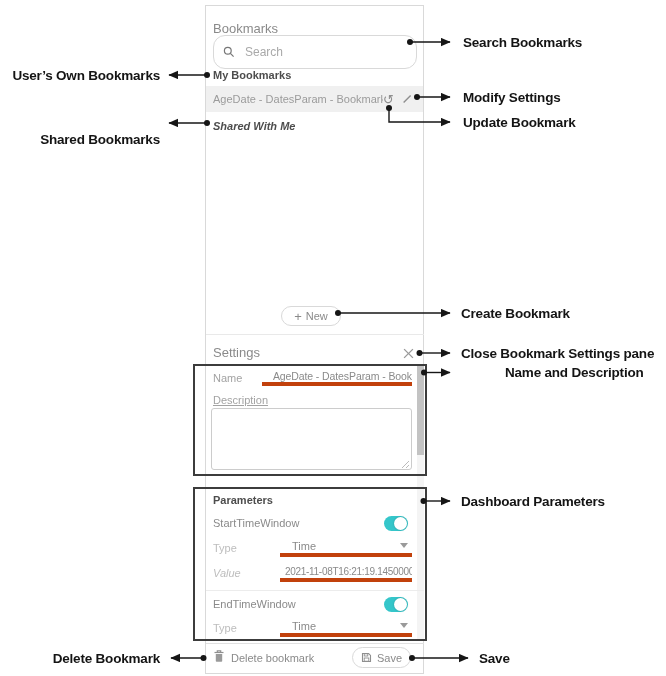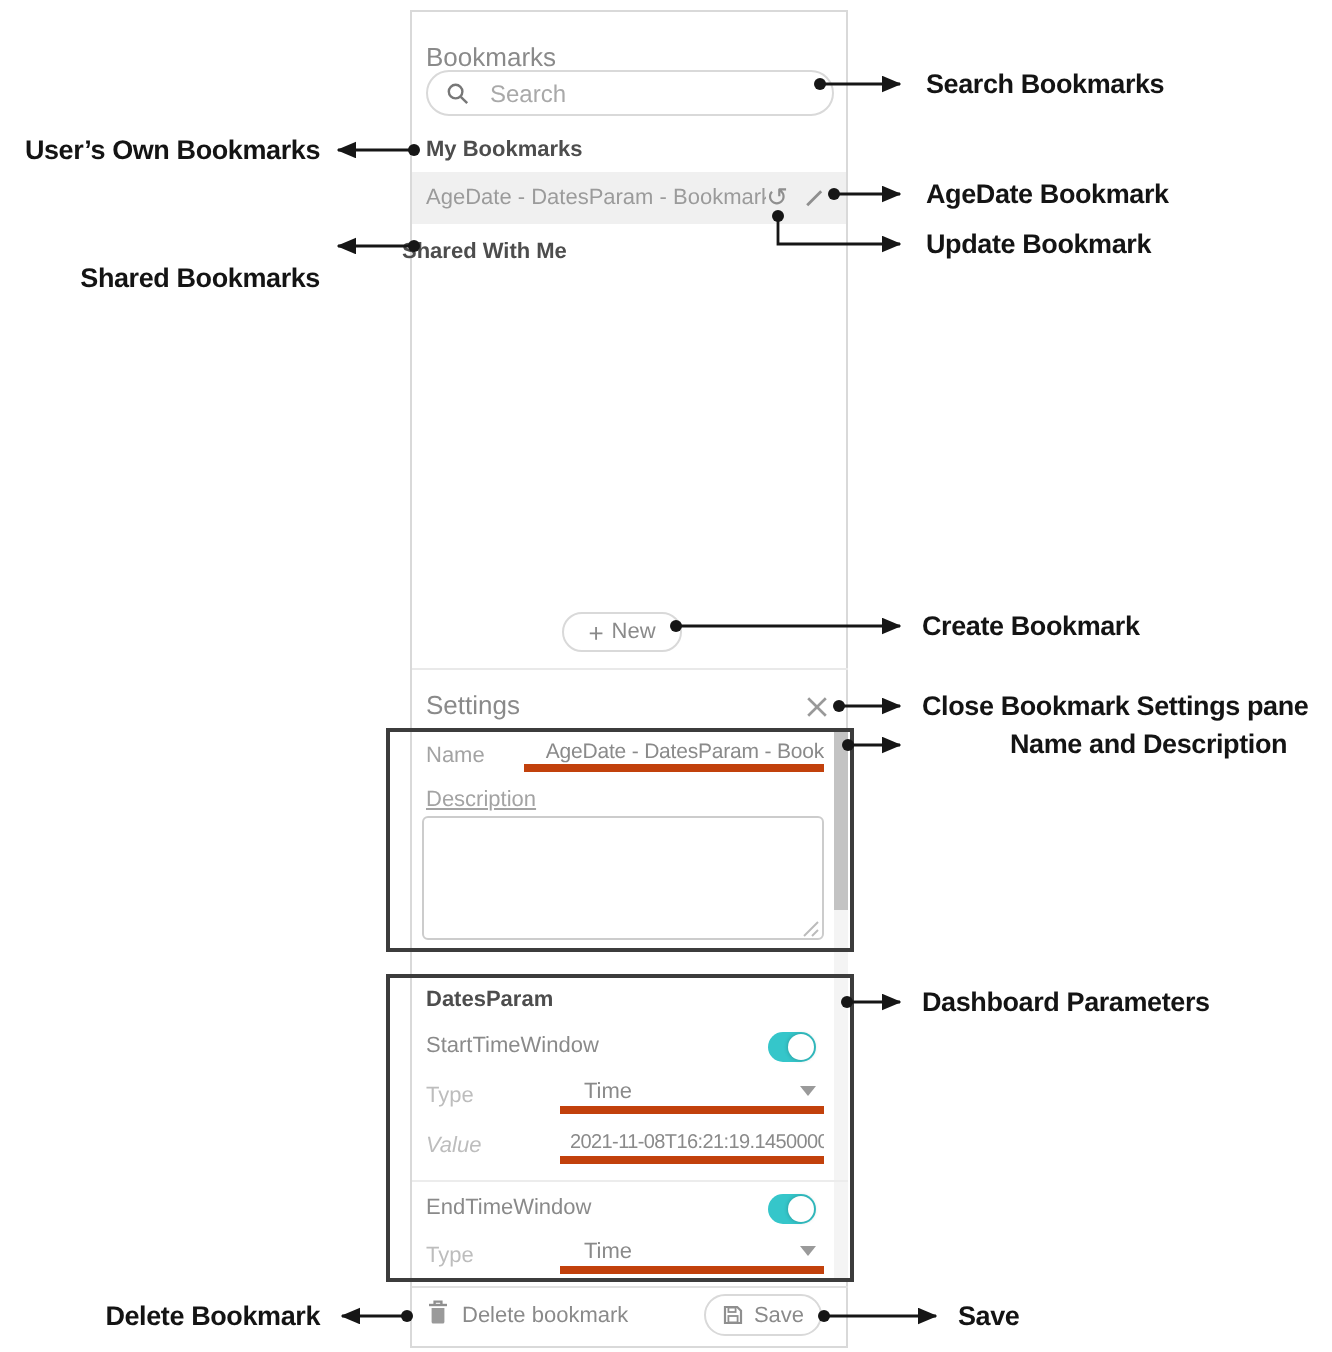--- a/index.html
+++ b/index.html
@@ -25,39 +25,39 @@
 </style>
 </head>
 <body>
 
 <div id="stage">
 
   <div class="abs" style="left:205px; top:5px; width:219px; height:669px; border:1px solid #d9d9d9; background:#fff;"></div>
 
   <div class="abs" style="left:213px; top:10px; font-size:13px; color:#8a8a8a;margin-top:11px;">Bookmarks</div>
 
-  <div class="abs pill" style="left:213px; top:35px; width:204px; height:23px; border-radius:12px; justify-content:flex-start; padding-left:9px; gap:8px;">
+  <div class="abs pill" style="left:213px; top:35px; width:204px; height:34px; border-radius:12px; justify-content:flex-start; padding-left:9px; gap:8px;">
     <svg width="12" height="12" viewBox="0 0 12 12">
       <circle cx="4.8" cy="4.8" r="3.4" fill="none" stroke="#777" stroke-width="1.2"></circle>
       <line x1="7.4" y1="7.4" x2="10.6" y2="10.6" stroke="#777" stroke-width="1.2"></line>
     </svg>
     <input style="border: none; outline: none; width: 150px; font-size: 12px; color: rgb(85, 85, 85); background: transparent;" placeholder="Search">
   </div>
 
   <div class="abs sec-head" style="left:213px; top:69px;">My Bookmarks</div>
 
   <div class="abs" style="left:206px; top:86px; width:217px; height:26px; background:#f0f0f0; display:flex; align-items:center; padding:0 10px 0 7px;">
     <span class="gray-sm" style="flex:1; color:#9b9b9b; overflow:hidden; white-space:nowrap;">AgeDate - DatesParam - Bookmark1</span>
     <span style="font-family:'DejaVu Sans',sans-serif; font-size:13px; color:#8f8f8f; line-height:13px; margin-right:7px;">↺</span>
     <svg width="12" height="12" viewBox="0 0 12 12">
       <line x1="2.6" y1="9.6" x2="9.6" y2="2.6" stroke="#8f8f8f" stroke-width="1.4"></line>
     </svg>
   </div>
 
-  <div class="abs sec-head" style="left:201px; top:120px;">Shared With Me</div>
+  <div class="abs sec-head" style="left:213px; top:120px;font-style:italic;">Shared With Me</div>
 
   <div class="abs pill" style="left:281px; top:306px; width:60px; height:20px; gap:4px;">
     <span style="font-size:13px; color:#8a8a8a; line-height:13px;">+</span>
     <span class="gray-sm">New</span>
   </div>
 
   <div class="abs" style="left:206px; top:334px; width:218px; height:1px; background:#e9e9e9;"></div>
 
   <div class="abs" style="left:213px; top:345px; font-size:13px; color:#8a8a8a;">Settings</div>
   <svg class="abs" width="11" height="11" viewBox="0 0 10 10" style="left:403px; top:348px;">
@@ -71,21 +71,21 @@
   <div class="abs gray-sm" style="left:213px; top:394px; color:#a3a3a3;text-decoration:underline;">Description</div>
   <textarea class="abs" style="left: 211px; top: 408px; width: 201px; height: 62px; border: 1px solid rgb(204, 204, 204); border-radius: 3px; resize: none; outline: none;"></textarea>
   <svg class="abs" width="10" height="10" viewBox="0 0 10 10" style="left:400px; top:459px;">
     <line x1="9" y1="2" x2="2" y2="9" stroke="#bbb" stroke-width="1"></line>
     <line x1="9" y1="6" x2="6" y2="9" stroke="#bbb" stroke-width="1"></line>
   </svg>
 
   <div class="abs" style="left:417px; top:365px; width:7px; height:274px; background:#f4f4f4;"></div>
   <div class="abs" style="left:417px; top:365px; width:7px; height:90px; background:#c3c3c3;"></div>
 
-  <div class="abs sec-head" style="left:213px; top:494px;">DatesParam</div>
+  <div class="abs sec-head" style="left:213px; top:494px;">Parameters</div>
 
   <div class="abs gray-sm" style="left:213px; top:517px;">StartTimeWindow</div>
   <div class="toggle" style="left: 384px; top: 516px; background-color: rgb(53, 198, 202);">
       <div class="knob"></div>
     </div>
 
   <div class="abs gray-sm" style="left:213px; top:542px; color:#bdbdbd;">Type</div>
   <div class="abs field" style="left:280px; top:538px; width:132px; height:19px; display:flex; align-items:center; padding:0 4px 0 12px;">
     <span class="gray-sm" style="flex:1;">Time</span>
     <span class="chev"></span>
@@ -124,21 +124,21 @@
       <rect x="3.2" y="1.8" width="3.6" height="2.2" fill="none" stroke="#8f8f8f" stroke-width="0.9"></rect>
       <rect x="3.2" y="6" width="4.6" height="3.2" fill="none" stroke="#8f8f8f" stroke-width="0.9"></rect>
     </svg>
     <span class="gray-sm">Save</span>
   </div>
 
   <div class="ann ann-left" style="top:75px;">User’s Own Bookmarks</div>
   <div class="ann ann-left" style="top:139px;">Shared Bookmarks</div>
   <div class="ann ann-left" style="top:658px;">Delete Bookmark</div>
   <div class="ann" style="left:463px; top:42px;">Search Bookmarks</div>
-  <div class="ann" style="left:463px; top:97px;">AgeDate Bookmark</div>
+  <div class="ann" style="left:463px; top:97px;">Modify Settings</div>
   <div class="ann" style="left:463px; top:122px;">Update Bookmark</div>
   <div class="ann" style="left:461px; top:313px;">Create Bookmark</div>
   <div class="ann" style="left:461px; top:353px;">Close Bookmark Settings pane</div>
   <div class="ann" style="left:461px; top:372px;padding-left:44px;">Name and Description</div>
   <div class="ann" style="left:461px; top:501px;">Dashboard Parameters</div>
   <div class="ann" style="left:479px; top:658px;">Save</div>
 
   <svg class="abs" width="666" height="676" viewBox="0 0 666 676" style="left:0; top:0; pointer-events:none;">
     <defs>
       <marker id="arr" markerWidth="7" markerHeight="7" refX="6.5" refY="3" orient="auto">

